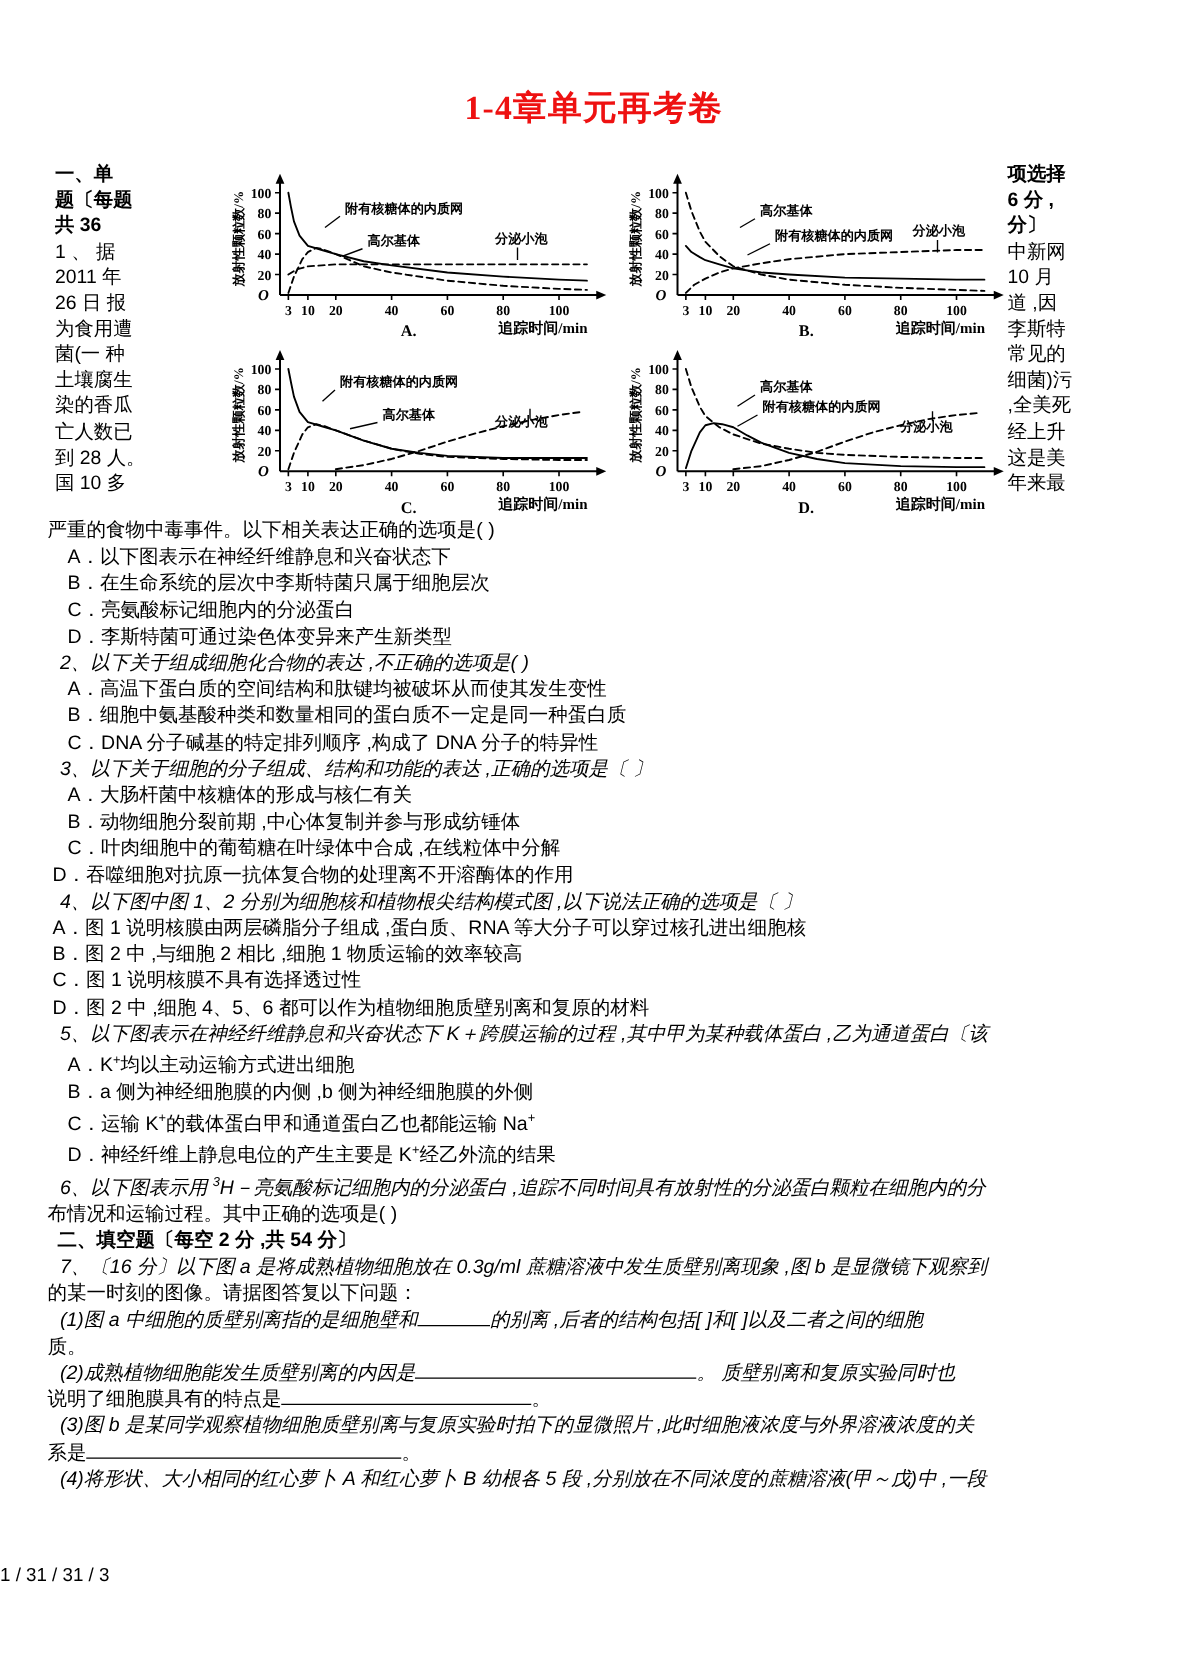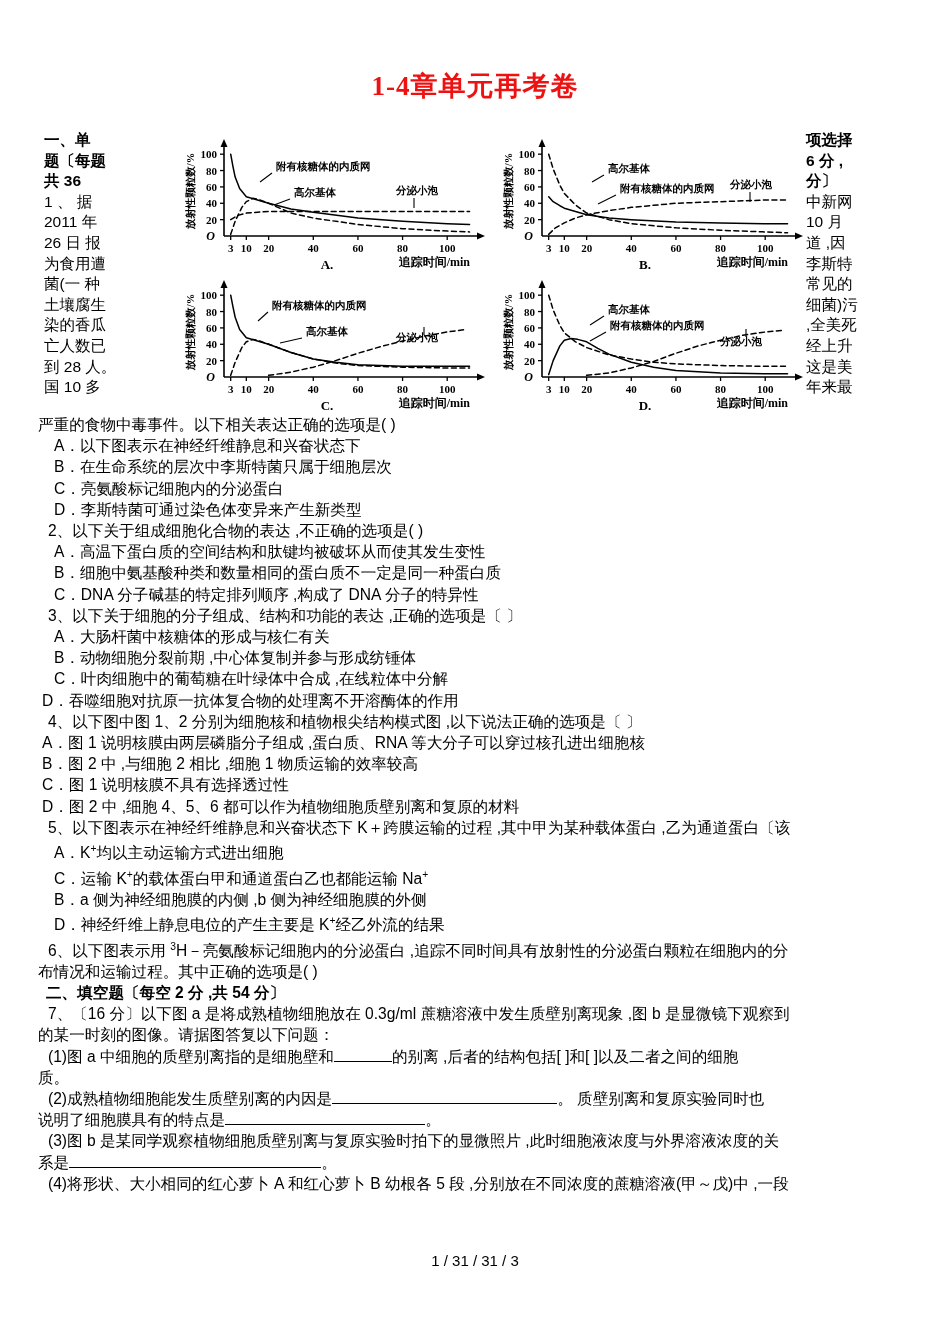--- a/index.html
+++ b/index.html
@@ -67,36 +67,36 @@
   
   .body-text {
     position: absolute;
     left: 38px; top: 414px;
     width: 876px;
     font-size: 15.6px;
     line-height: 21.2px;
   }
   .body-text p { margin: 0; white-space: nowrap; }
   .p-ind1 { text-indent: 0; }
-  .p-q { text-indent: 10px; }
+  .p-q { text-indent: 10px; font-style: italic; }
   .p-opt { padding-left: 16px; }
   .p-opt-flush { padding-left: 4px; }
   .sec-head { font-weight: bold; text-indent: 8px; }
   .blank-s { display: inline-block; border-bottom: 1px solid #000; width: 58px; }
   .blank-m { display: inline-block; border-bottom: 1px solid #000; width: 200px; }
   .blank-l { display: inline-block; border-bottom: 1px solid #000; width: 225px; }
   .blank-xl { display: inline-block; border-bottom: 1px solid #000; width: 252px; }
   sup { font-size: 0.66em; vertical-align: super; }
 
   
   .footer {
     position: absolute;
     left: 0; top: 1252px;
     width: 950px;
-    text-align: center;
+    text-align: left;
     font-size: 15px;
   }
 </style>
 </head>
 <body>
 
 <div class="page">
 
   <div class="doc-title">1-4章单元再考卷</div>
 
@@ -340,22 +340,22 @@
     <p class="p-opt-flush">D．吞噬细胞对抗原一抗体复合物的处理离不开溶酶体的作用</p>
 
     <p class="p-q">4、以下图中图 1、2 分别为细胞核和植物根尖结构模式图 ,以下说法正确的选项是〔    〕</p>
     <p class="p-opt-flush">A．图 1 说明核膜由两层磷脂分子组成 ,蛋白质、RNA 等大分子可以穿过核孔进出细胞核</p>
     <p class="p-opt-flush">B．图 2 中 ,与细胞 2 相比 ,细胞 1 物质运输的效率较高</p>
     <p class="p-opt-flush">C．图 1 说明核膜不具有选择透过性</p>
     <p class="p-opt-flush">D．图 2 中 ,细胞 4、5、6 都可以作为植物细胞质壁别离和复原的材料</p>
 
     <p class="p-q">5、以下图表示在神经纤维静息和兴奋状态下 K＋跨膜运输的过程 ,其中甲为某种载体蛋白 ,乙为通道蛋白〔该</p>
     <p class="p-opt"><span>A．K<sup>+</sup>均以主动运输方式进出细胞</span></p>
+    <p class="p-opt">B．a 侧为神经细胞膜的内侧 ,b 侧为神经细胞膜的外侧</p>
     <p class="p-opt"><span>C．运输 K<sup>+</sup>的载体蛋白甲和通道蛋白乙也都能运输 Na<sup>+</sup></span></p>
-    <p class="p-opt">B．a 侧为神经细胞膜的内侧 ,b 侧为神经细胞膜的外侧</p>
     <p class="p-opt"><span>D．神经纤维上静息电位的产生主要是 K<sup>+</sup>经乙外流的结果</span></p>
 
     <p class="p-q"><span>6、以下图表示用 <sup>3</sup>H－亮氨酸标记细胞内的分泌蛋白 ,追踪不同时间具有放射性的分泌蛋白颗粒在细胞内的分</span></p>
     <p class="p-ind1">布情况和运输过程。其中正确的选项是(        )</p>
 
     <p class="sec-head">二、填空题〔每空 2 分 ,共 54 分〕</p>
 
     <p class="p-q">7、〔16 分〕以下图 a 是将成熟植物细胞放在 0.3g/ml 蔗糖溶液中发生质壁别离现象 ,图 b 是显微镜下观察到</p>
     <p class="p-ind1">的某一时刻的图像。请据图答复以下问题：</p>
 

